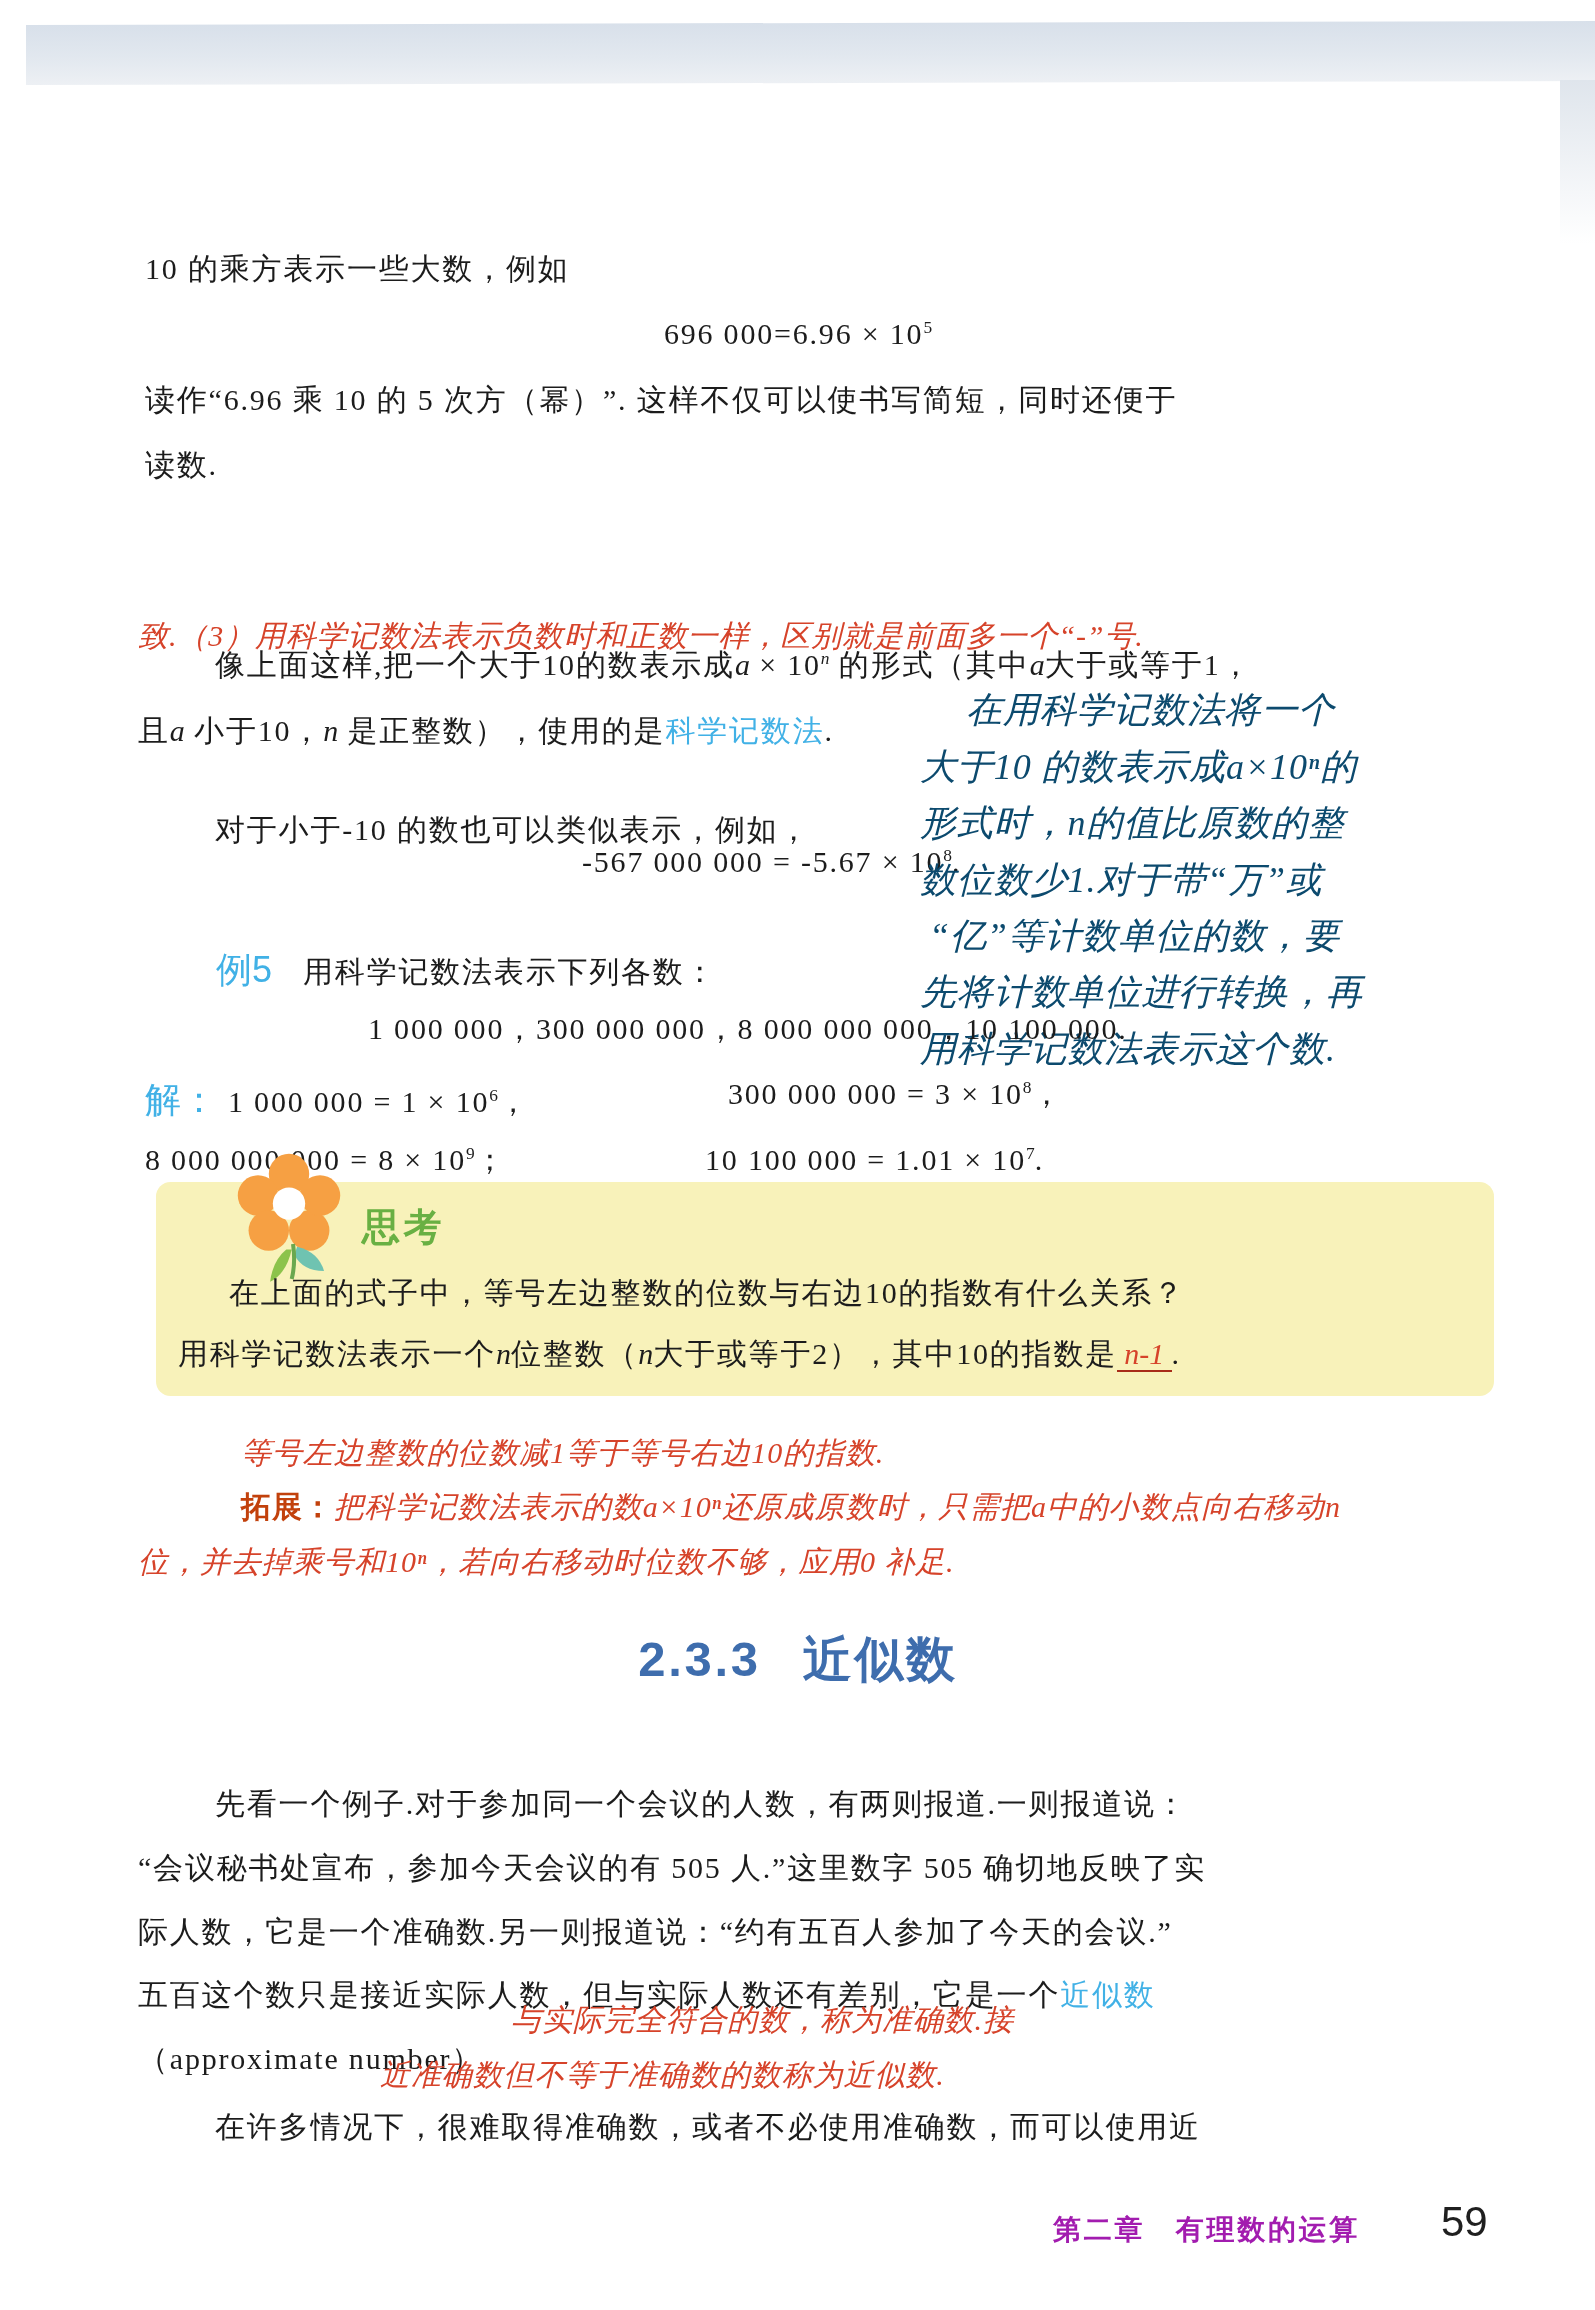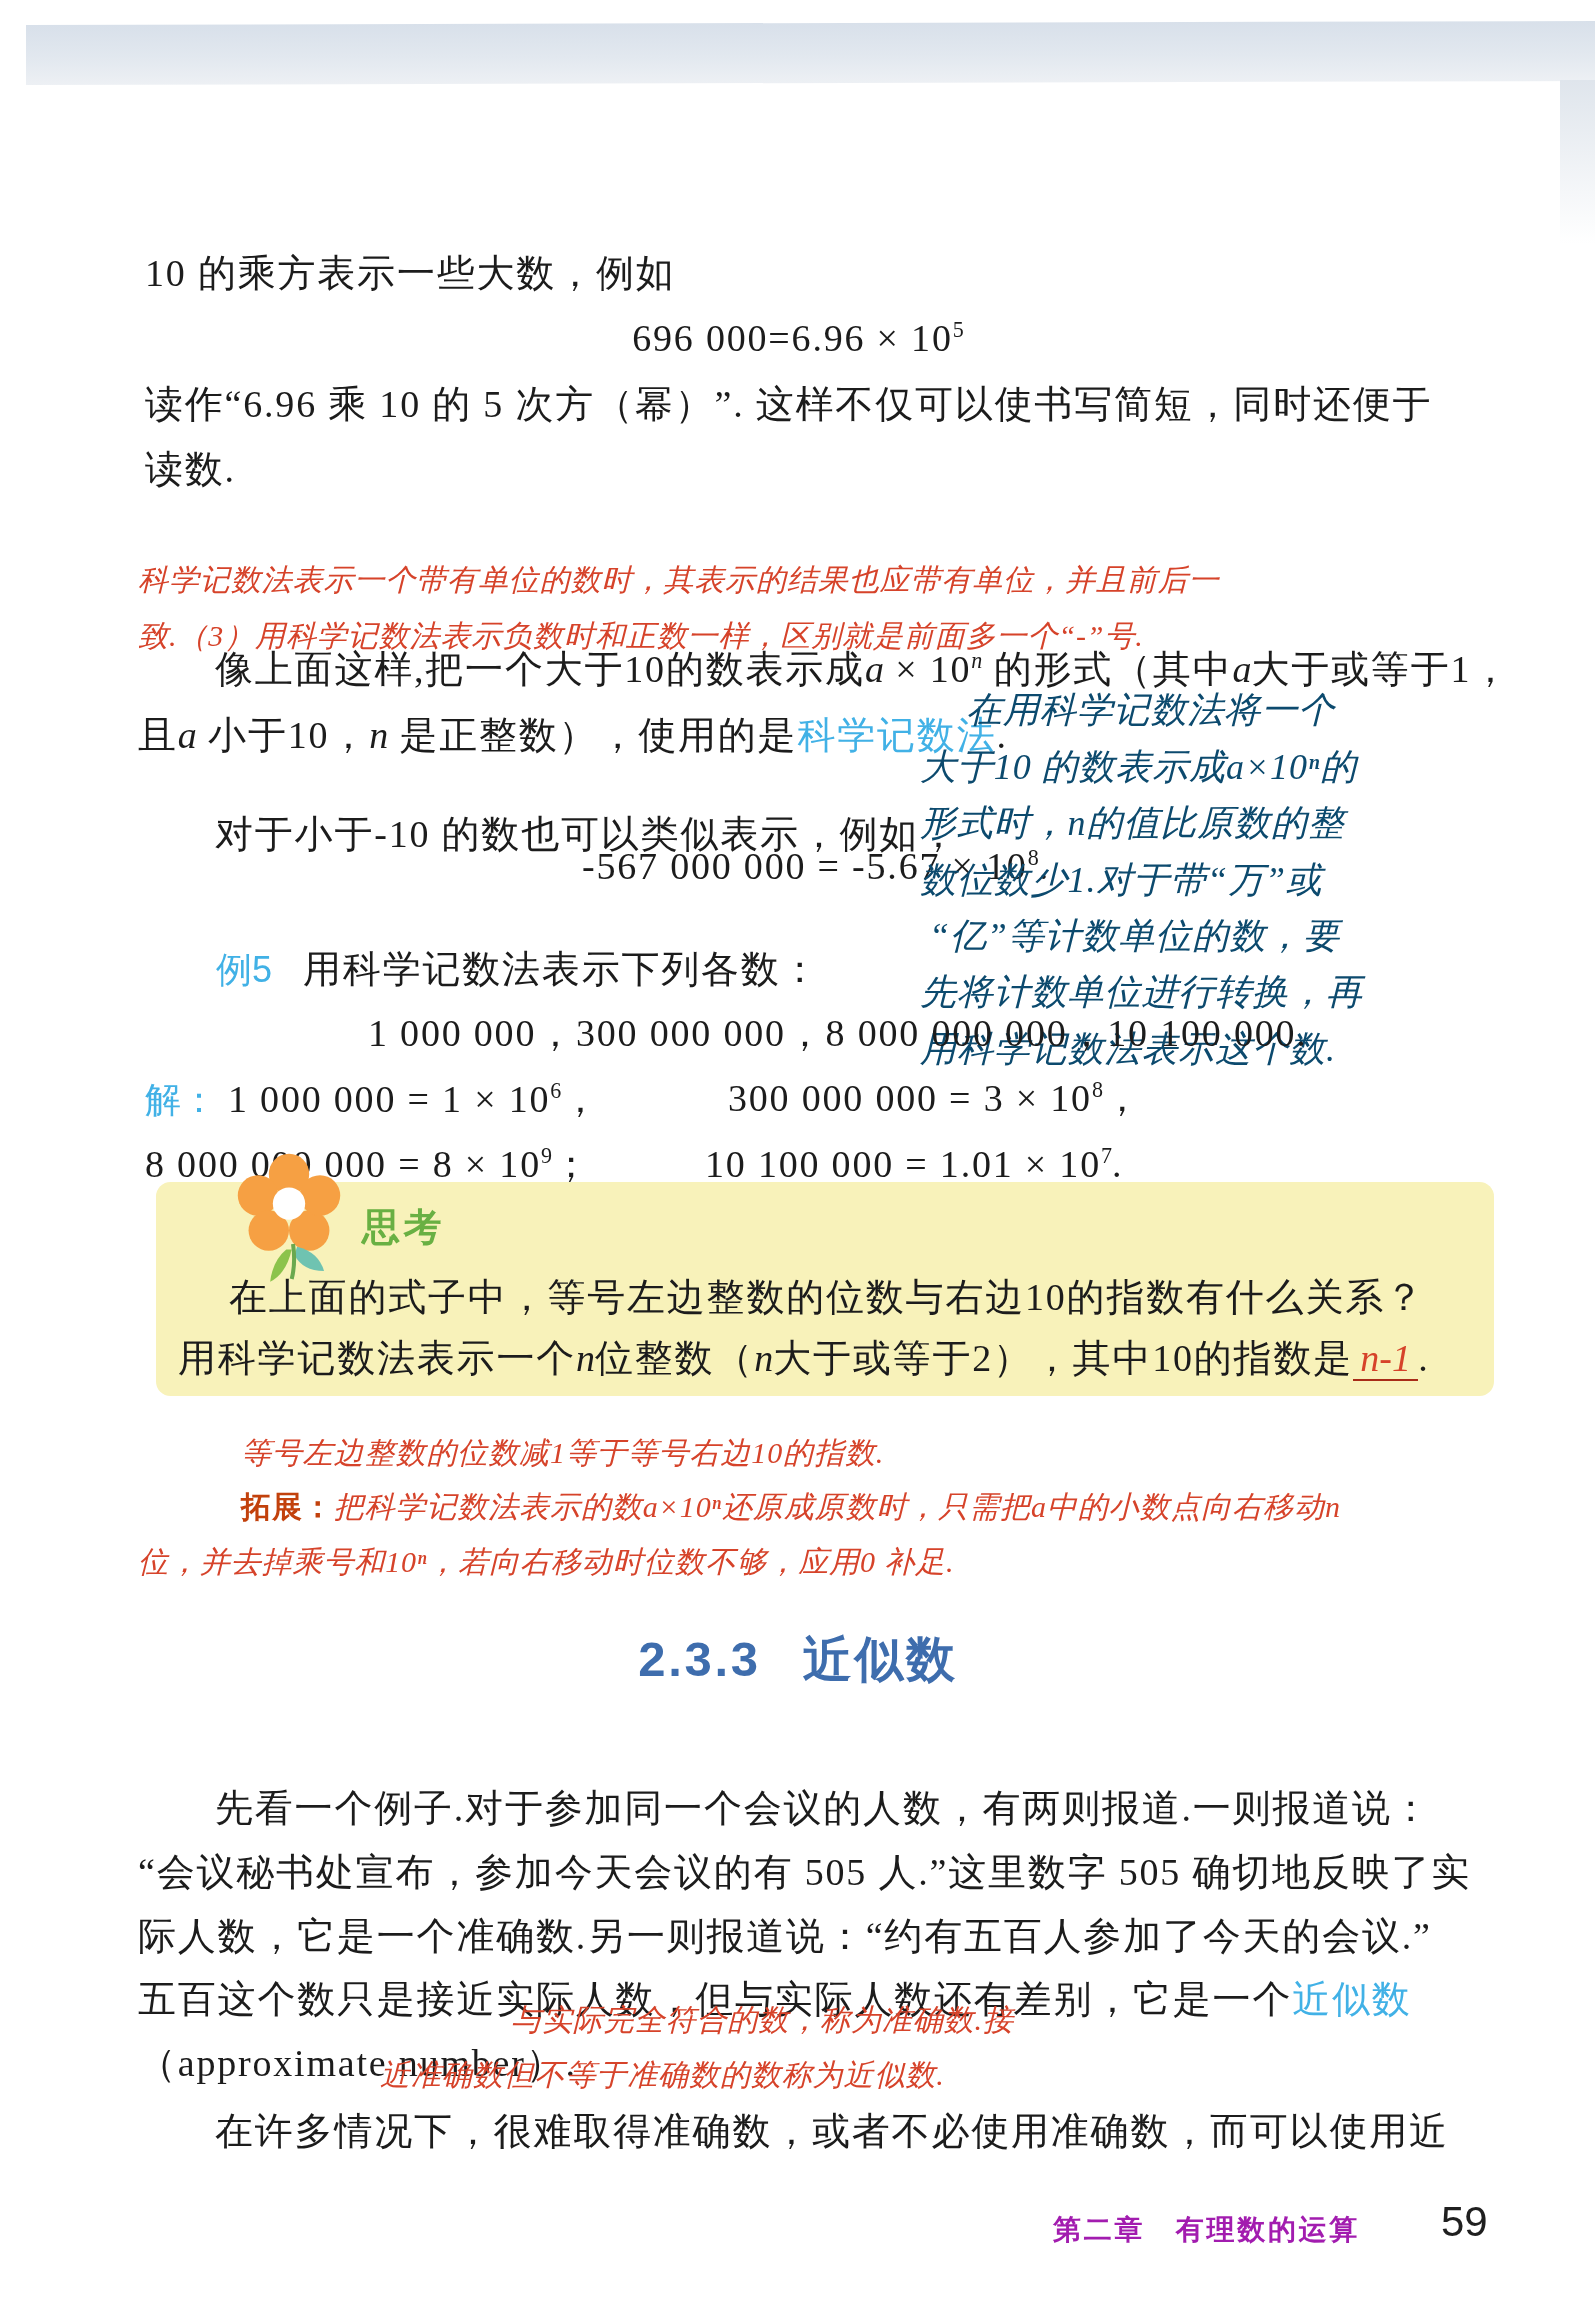--- a/index.html
+++ b/index.html
@@ -1,19 +1,19 @@
 <!DOCTYPE html>
 <html style="font-size:14.5px"><head>
 <meta charset="utf-8">
 <style>
   html,body{margin:0;padding:0;background:#ffffff;}
   .page{position:relative;width:1596px;height:2310px;background:#ffffff;overflow:hidden;
         font-family:"Liberation Serif","DejaVu Serif",serif;color:#1c1c1c;}
   .abs{position:absolute;white-space:nowrap;}
-  .body-text{font-size:38px;line-height:1.2;letter-spacing:1.8px;color:#1c1c1c;}
+  .body-text{font-size:30px;line-height:1.2;letter-spacing:1.8px;color:#1c1c1c;}
   .center{left:0;width:100%;text-align:center;}
   .var{font-style:italic;font-family:"Liberation Serif","DejaVu Serif",serif;letter-spacing:0;}
   sup{font-size:58%;vertical-align:super;letter-spacing:0;}
   .blue-term{color:#41b1e6;}
   .blue-label{color:#41b1e6;font-family:"Liberation Sans","DejaVu Sans",sans-serif;font-size:36px;font-weight:500;}
   .red-hand{font-style:italic;color:#d6432a;font-size:30px;letter-spacing:0.9px;line-height:1.2;}
   .red-label{color:#c2410c;font-style:normal;font-weight:bold;font-family:"Liberation Sans","DejaVu Sans",sans-serif;font-size:30px;}
   .margin-note{font-style:italic;color:#0c4a6e;font-size:36px;letter-spacing:0.9px;}
   .top-band{position:absolute;top:23px;left:25.5px;right:0;height:60px;
             background:linear-gradient(180deg,#d8e0ea 0%,#e2e8ef 55%,#edf0f4 100%);
@@ -37,21 +37,20 @@
   <div class="top-band"></div>
   <div class="top-band-right"></div>
 
   <div class="abs body-text" style="left:145px;top:251px;">10 的乘方表示一些大数，例如</div>
   <div class="abs body-text center" style="top:316px;">
     <span>696 000=6.96 × 10</span><sup>5</sup>
   </div>
   <div class="abs body-text" style="left:145px;top:382px;">读作“6.96 乘 10 的 5 次方（幂）”. 这样不仅可以使书写简短，同时还便于</div>
   <div class="abs body-text" style="left:145px;top:447px;">读数.</div>
 
-  <div class="abs red-hand" style="left:138px;top:562px;">科学记数法表示一个带有单位的数时，其表示的结果也应带有单位，并且前后一</div>
   <div class="abs red-hand" style="left:138px;top:618px;">致.（3）用科学记数法表示负数时和正数一样，区别就是前面多一个“-”号.</div>
 
   <div class="abs body-text" style="left:215px;top:647px;">
     <span>像上面这样,把一个大于10的数表示成</span><span class="var">a</span><span> × 10</span><sup class="var">n</sup><span> 的形式（其中</span><span class="var">a</span><span>大于或等于1，</span>
   </div>
   <div class="abs body-text" style="left:138px;top:713px;">
     <span>且</span><span class="var">a</span><span> 小于10，</span><span class="var">n</span><span> 是正整数），使用的是</span><span class="blue-term">科学记数法</span><span>.</span>
   </div>
 
   <div class="abs body-text" style="left:215px;top:778px;margin-top:34px;">对于小于-10 的数也可以类似表示，例如，</div>

